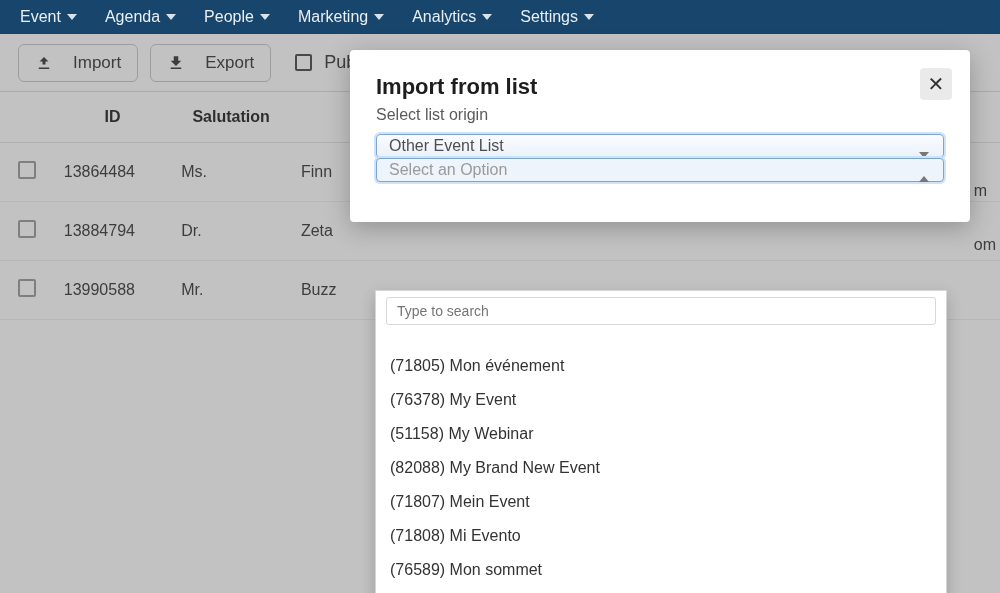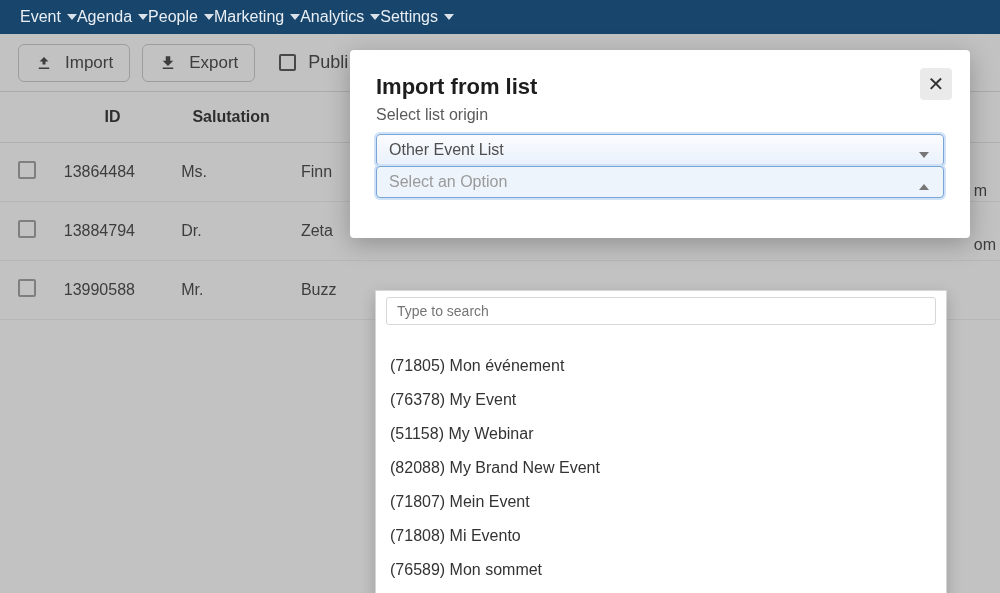--- a/index.html
+++ b/index.html
@@ -1,41 +1,41 @@
 <!DOCTYPE html>
 <html><head>
 <meta charset="utf-8">
 <style>
   *{box-sizing:border-box;margin:0;padding:0;font-family:"Segoe UI",Arial,sans-serif}
   body{width:1000px;height:593px;overflow:hidden;background:#fff;position:relative}
-  .topnav{background:#18456b;height:34px;display:flex;align-items:center;padding:0 20px;color:#e8eef4;font-size:16px}
+  .topnav{background:#18456b;height:34px;display:flex;align-items:center;padding:0 20px;gap:28px;color:#e8eef4;font-size:16px}
   .topnav .item{display:flex;align-items:center;gap:6px;cursor:pointer}
   .chev{width:0;height:0;border-left:5px solid transparent;border-right:5px solid transparent;border-top:6px solid #d9e2eb;display:inline-block}
   .toolbar{height:58px;border-bottom:1px solid #dcdcdc;display:flex;align-items:center;padding:0 18px;gap:12px}
-  .btn{border:1px solid #c7c7c7;background:#fff;border-radius:6px;padding:8px 16px;font-size:17px;color:#333;display:flex;align-items:center;gap:12px;cursor:pointer}
+  .btn{border:1px solid #c7c7c7;background:#fff;border-radius:6px;padding:8px 16px;font-size:17px;color:#333;display:flex;align-items:center;gap:20px;cursor:pointer}
   .btn svg{width:18px;height:18px;fill:#333}
   .checkbox-square{width:17px;height:17px;border:2px solid #444;border-radius:2px;display:inline-block}
   .publish-wrap{display:flex;align-items:center;gap:12px;margin-left:12px;font-size:18px;color:#333}
   table{width:100%;border-collapse:collapse}
   thead th{text-align:center;font-size:16px;font-weight:700;color:#1b1b1b;padding:16px 10px;border-bottom:1px solid #e4e4e4}
   tbody td{padding:18px 10px;border-bottom:1px solid #eeeeee;color:#333;font-size:16px}
   tbody .rowchk{width:18px;height:18px;border:2px solid #999;border-radius:2px;display:inline-block}
   th.cchk,td.cchk{width:54px;text-align:center}
   th.cid{width:118px}
   th.csal{width:120px}
   th.cfn{width:720px}
 
   .overlay{position:absolute;inset:0;background:rgba(80,80,80,.35);z-index:10;top:34px}
   .modal{position:absolute;z-index:20;left:350px;top:50px;width:620px;background:#fff;border-radius:4px;box-shadow:0 6px 24px rgba(0,0,0,.25);padding:24px 26px 40px}
   .modal h2{font-size:22px;font-weight:700;color:#1d1d1d;margin-bottom:6px}
   .close{position:absolute;top:18px;right:18px;width:32px;height:32px;background:#eaeaea;border-radius:4px;display:flex;align-items:center;justify-content:center;cursor:pointer;font-size:20px;color:#333}
   .label{font-size:16px;color:#5a5a5a;margin-bottom:10px}
   .label2{font-size:16px;color:#5a5a5a;margin:22px 0 10px;position:relative}
   .highlight{position:absolute;border:3px solid #19a819;width:158px;height:30px;left:-10px;top:-5px;pointer-events:none}
-  .select{height:32px;border:1px solid #7aa6d6;border-radius:4px;background:linear-gradient(#fafcff,#eaf1fb);box-shadow:0 0 0 2px #cfe2f8;display:flex;align-items:center;padding:0 12px;color:#4e4e4e;font-size:16px;position:relative;cursor:pointer}
+  .select{height:24px;border:1px solid #7aa6d6;border-radius:4px;background:linear-gradient(#fafcff,#eaf1fb);box-shadow:0 0 0 2px #cfe2f8;display:flex;align-items:center;padding:0 12px;color:#4e4e4e;font-size:16px;position:relative;cursor:pointer}
   .select .tri{position:absolute;right:14px;top:17px;width:0;height:0;border-left:5px solid transparent;border-right:5px solid transparent;border-top:6px solid #777}
   .select.open{background:#eef4fc}
   .select.open .tri{border-top:none;border-bottom:6px solid #777}
   .select .placeholder{color:#9a9a9a}
   .dropdown{position:absolute;z-index:30;left:375px;top:290px;width:572px;background:#fff;border:1px solid #d6d6d6;border-radius:0 0 4px 4px;box-shadow:0 6px 16px rgba(0,0,0,.2);padding:6px 10px 14px}
   .dropdown input{width:100%;height:28px;border:1px solid #d7d7d7;border-radius:3px;padding:0 10px;font-size:14px;color:#555;margin-bottom:24px}
   .dropdown .opt{padding:8px 4px;font-size:16px;color:#333;cursor:pointer}
   .trailing{position:absolute;right:0;top:182px;font-size:16px;color:#333;z-index:5}
 </style>
 </head>

